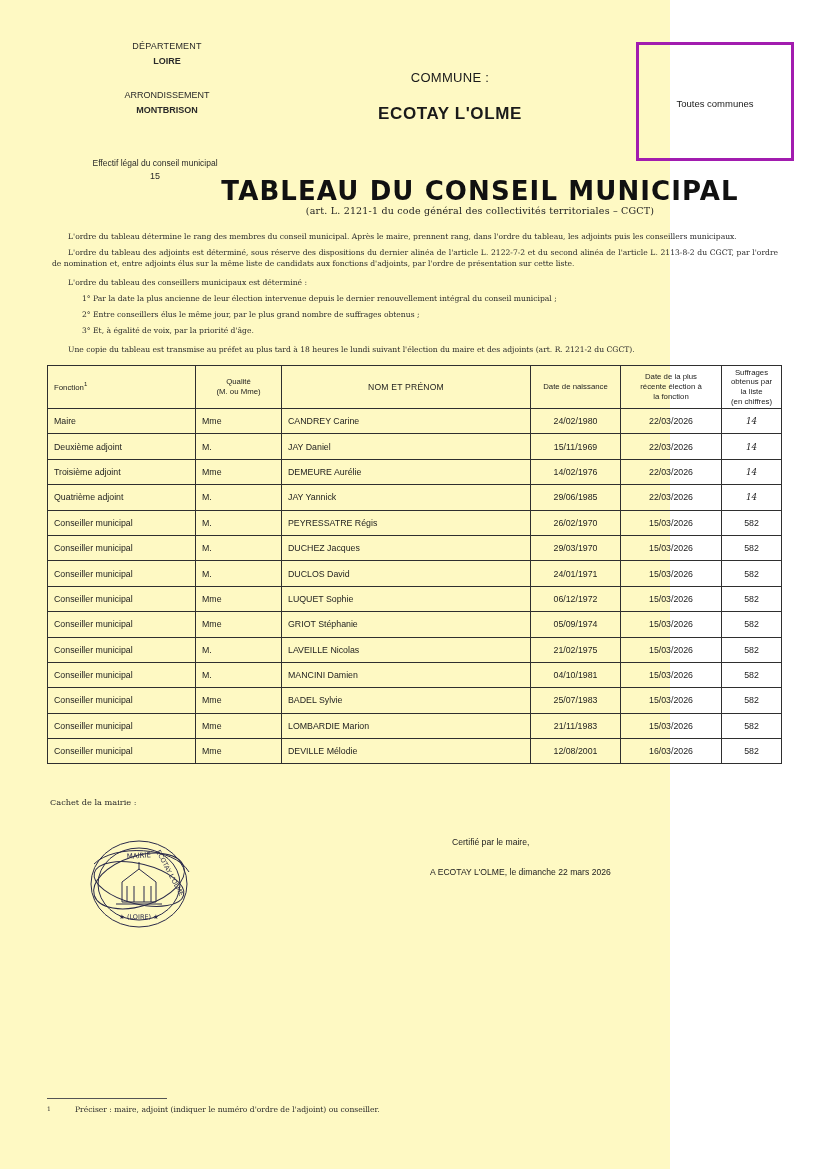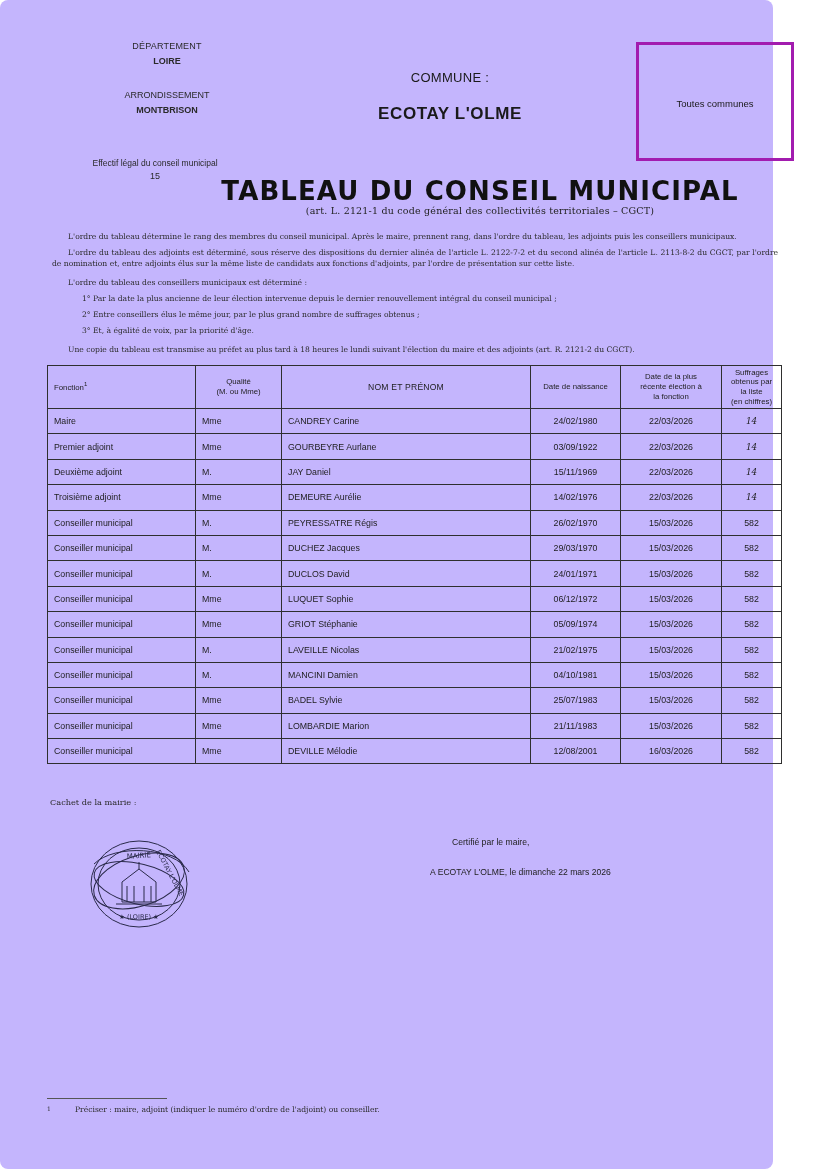--- a/index.html
+++ b/index.html
@@ -10,24 +10,23 @@
   body {
     width: 827px;
     height: 1169px;
     font-family: "Liberation Sans", sans-serif;
     color: #1a1a1a;
     position: relative;
     overflow: hidden;
   }
   .page {
     position: relative;
-    width: 773px;
+    width: 670px;
     height: 1169px;
-    background: #c4b5fd;
-    border-radius: 8px;
+    background: #fef9c3;
   }
 
   
   .hdr-left {
     position: absolute;
     left: 52px;
     top: 40px;
     width: 230px;
     text-align: center;
     font-size: 9px;
@@ -300,40 +299,40 @@
       <tbody id="council-body">
           <tr>
             <td class="c-fonction">Maire</td>
             <td class="c-qualite">Mme</td>
             <td class="c-nom">CANDREY Carine</td>
             <td class="c-naiss">24/02/1980</td>
             <td class="c-elect">22/03/2026</td>
             <td class="c-suff handwrite">14</td>
           </tr>
           <tr>
-            <td class="c-fonction">Premier adjoint</td>
-            <td class="c-qualite">Mme</td>
-            <td class="c-nom">GOURBEYRE Aurlane</td>
-            <td class="c-naiss">03/09/1922</td>
-            <td class="c-elect">22/03/2026</td>
-            <td class="c-suff handwrite">14</td>
-          </tr>
-          <tr>
             <td class="c-fonction">Deuxième adjoint</td>
             <td class="c-qualite">M.</td>
             <td class="c-nom">JAY Daniel</td>
             <td class="c-naiss">15/11/1969</td>
             <td class="c-elect">22/03/2026</td>
             <td class="c-suff handwrite">14</td>
           </tr>
           <tr>
             <td class="c-fonction">Troisième adjoint</td>
             <td class="c-qualite">Mme</td>
             <td class="c-nom">DEMEURE Aurélie</td>
             <td class="c-naiss">14/02/1976</td>
+            <td class="c-elect">22/03/2026</td>
+            <td class="c-suff handwrite">14</td>
+          </tr>
+          <tr>
+            <td class="c-fonction">Quatrième adjoint</td>
+            <td class="c-qualite">M.</td>
+            <td class="c-nom">JAY Yannick</td>
+            <td class="c-naiss">29/06/1985</td>
             <td class="c-elect">22/03/2026</td>
             <td class="c-suff handwrite">14</td>
           </tr>
           <tr>
             <td class="c-fonction">Conseiller municipal</td>
             <td class="c-qualite">M.</td>
             <td class="c-nom">PEYRESSATRE Régis</td>
             <td class="c-naiss">26/02/1970</td>
             <td class="c-elect">15/03/2026</td>
             <td class="c-suff">582</td>

